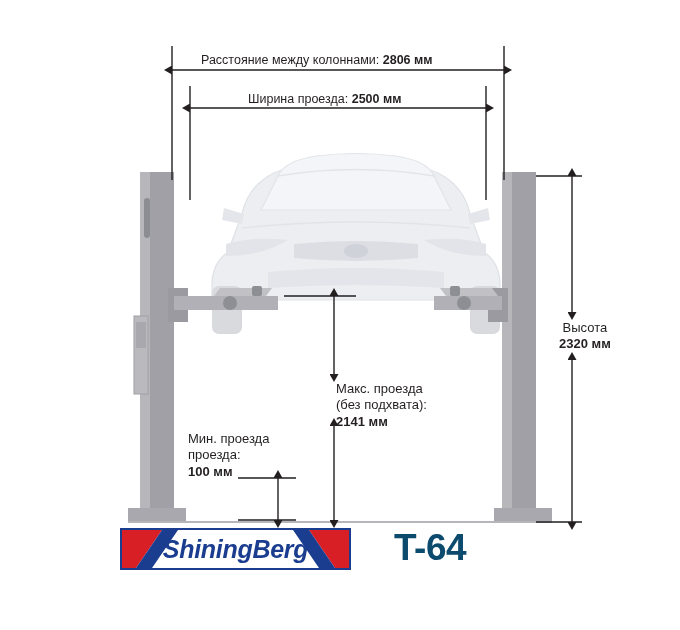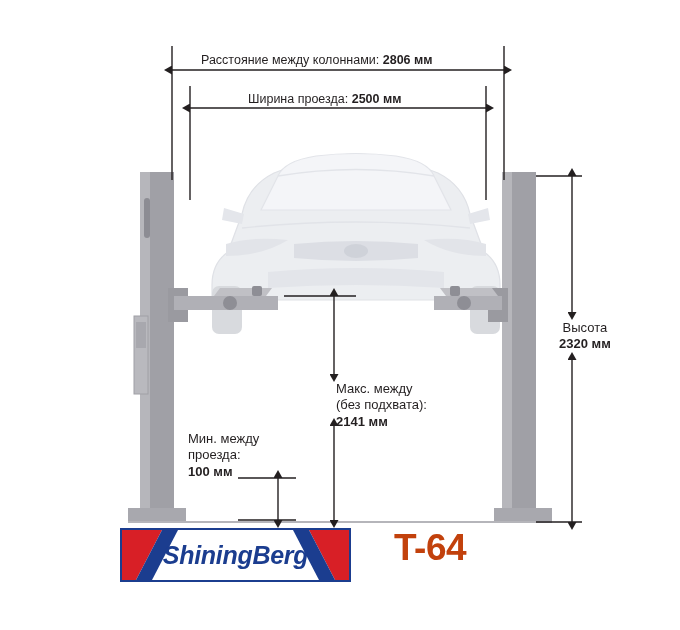--- a/index.html
+++ b/index.html
@@ -63,21 +63,21 @@
   .lbl-minheight {
     left: 172px;
     top: 431px;
     font-size: 13px;
   }
   .logo-box {
     position: absolute;
     left: 104px;
     top: 528px;
     width: 231px;
-    height: 54px;
+    height: 42px;
     background: #ffffff;
     border: 2px solid #1b3d8f;
     box-sizing: border-box;
     display: flex;
     align-items: center;
     justify-content: center;
   }
   .logo-stripe {
     position: absolute;
     left: 0;
@@ -95,21 +95,21 @@
     letter-spacing: -0.3px;
     z-index: 3;
   }
   .model-name {
     position: absolute;
     left: 378px;
     top: 527px;
     font-family: "Liberation Sans", sans-serif;
     font-weight: bold;
     font-size: 37px;
-    color: #c2410c;
+    color: #0c4a6e;
     letter-spacing: -0.5px;
   }
 </style>
 </head>
 <body>
 
 <div id="stage">
 
   <svg id="diagram" viewBox="0 0 680 630">
 
@@ -213,27 +213,27 @@
     <span>Ширина проезда:</span>
     <b>2500 мм</b>
   </div>
 
   <div class="dim-label lbl-height">
     <div>Высота</div>
     <b>2320 мм</b>
   </div>
 
   <div class="dim-label lbl-maxheight">
-    <div>Макс. между</div>
+    <div>Макс. проезда</div>
     <div>(без подхвата):</div>
     <b>2141 мм</b>
   </div>
 
   <div class="dim-label lbl-minheight">
-    <div>Мин. между</div>
+    <div>Мин. проезда</div>
     <div>проезда:</div>
     <b>100 мм</b>
   </div>
 
   <div class="logo-box">
     <svg class="logo-stripe" viewBox="0 0 227 38" preserveAspectRatio="none">
       <polygon points="0,0 40,0 14,38 0,38" fill="#d81f26"></polygon>
       <polygon points="40,0 56,0 30,38 14,38" fill="#1b3d8f"></polygon>
       <polygon points="187,0 227,0 227,38 213,38" fill="#d81f26"></polygon>
       <polygon points="171,0 187,0 213,38 197,38" fill="#1b3d8f"></polygon>

